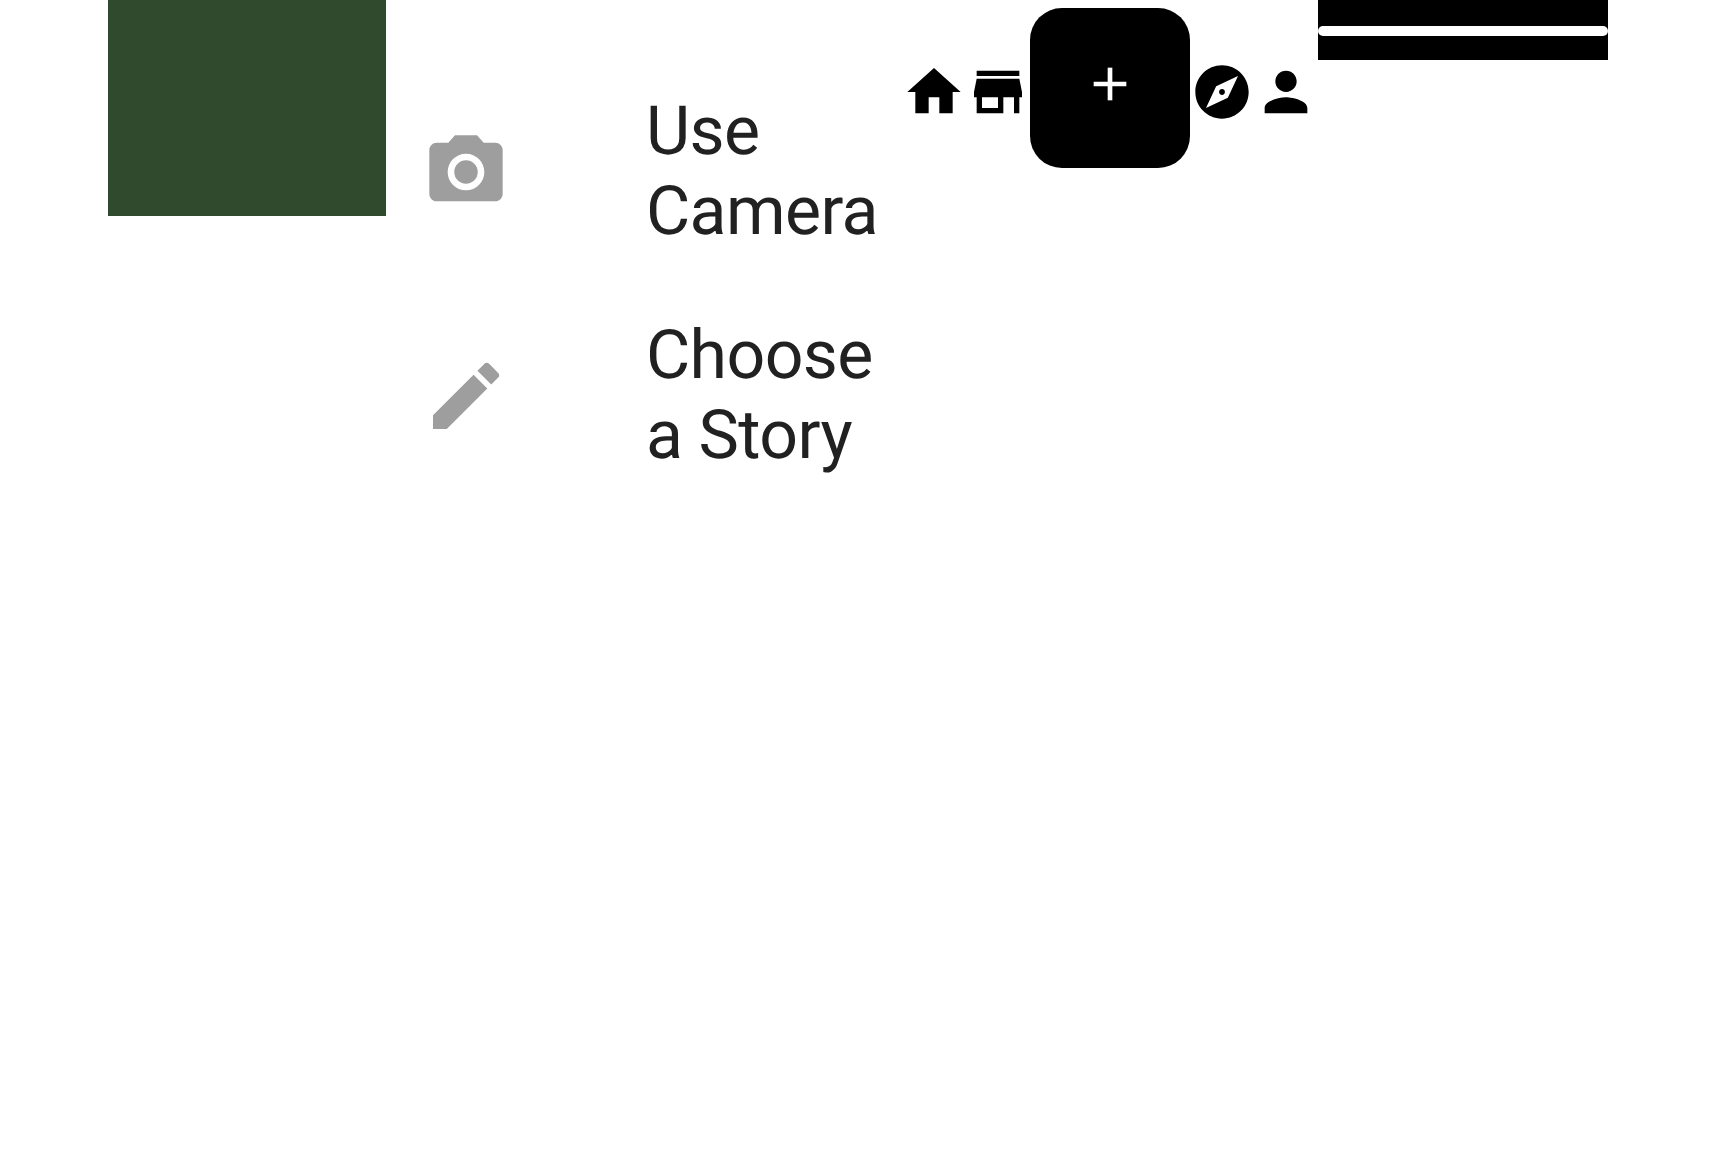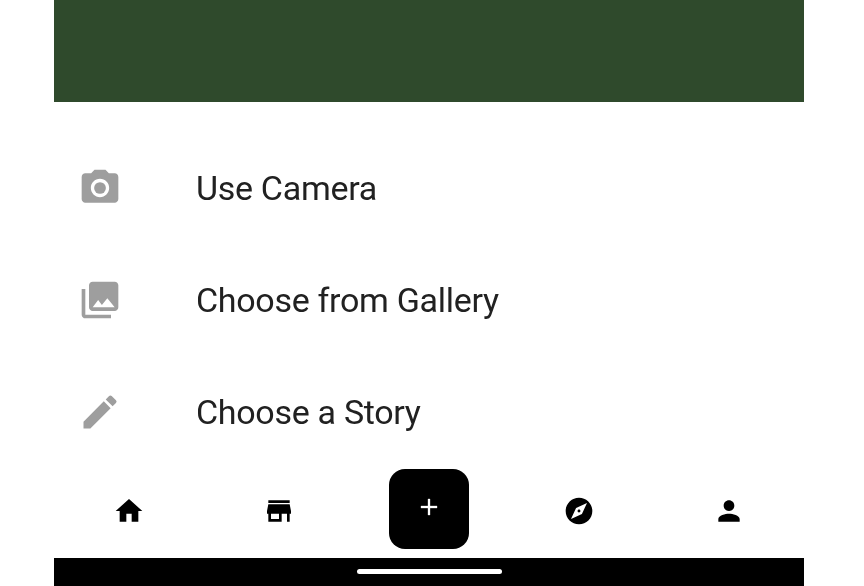--- a/index.html
+++ b/index.html
@@ -11,21 +11,21 @@
       overflow: hidden;
       position: relative;
     }
     .app {
       position: absolute;
       left: 54px;
       top: 0;
       width: 750px;
       height: 586px;
       display: flex;
-      flex-direction: column;
+      flex-direction: row;
       background: #fff;
     }
     .header-banner {
       width: 100%;
       height: 108px;
       background: #2f4a2c;
     }
     .options {
       flex: 1;
       display: flex;
@@ -130,28 +130,20 @@
     <div class="option">
       <span class="option-icon">
         <svg viewBox="0 0 24 24">
             <circle cx="12" cy="12" r="3.2"></circle>
             <path d="M9 2L7.17 4H4c-1.1 0-2 .9-2 2v12c0 1.1.9 2 2 2h16c1.1 0 2-.9 2-2V6c0-1.1-.9-2-2-2h-3.17L15 2H9zm3 15c-2.76 0-5-2.24-5-5s2.24-5 5-5 5 2.24 5 5-2.24 5-5 5z"></path>
           </svg>
       </span>
       <span class="option-label">Use Camera</span>
     </div>
 
-    <div class="option">
-      <span class="option-icon">
-        <svg viewBox="0 0 24 24">
-            <path d="M22 16V4c0-1.1-.9-2-2-2H8c-1.1 0-2 .9-2 2v12c0 1.1.9 2 2 2h12c1.1 0 2-.9 2-2zm-11-4l2.03 2.71L16 11l4 5H8l3-4zM2 6v14c0 1.1.9 2 2 2h14v-2H4V6H2z"></path>
-          </svg>
-      </span>
-      <span class="option-label">Choose from Gallery</span>
-    </div>
 
     <div class="option">
       <span class="option-icon">
         <svg viewBox="0 0 24 24">
             <path d="M3 17.25V21h3.75L17.81 9.94l-3.75-3.75L3 17.25zM20.71 7.04a.996.996 0 0 0 0-1.41l-2.34-2.34a.996.996 0 0 0-1.41 0l-1.83 1.83 3.75 3.75 1.83-1.83z"></path>
           </svg>
       </span>
       <span class="option-label">Choose a Story</span>
     </div>
 

